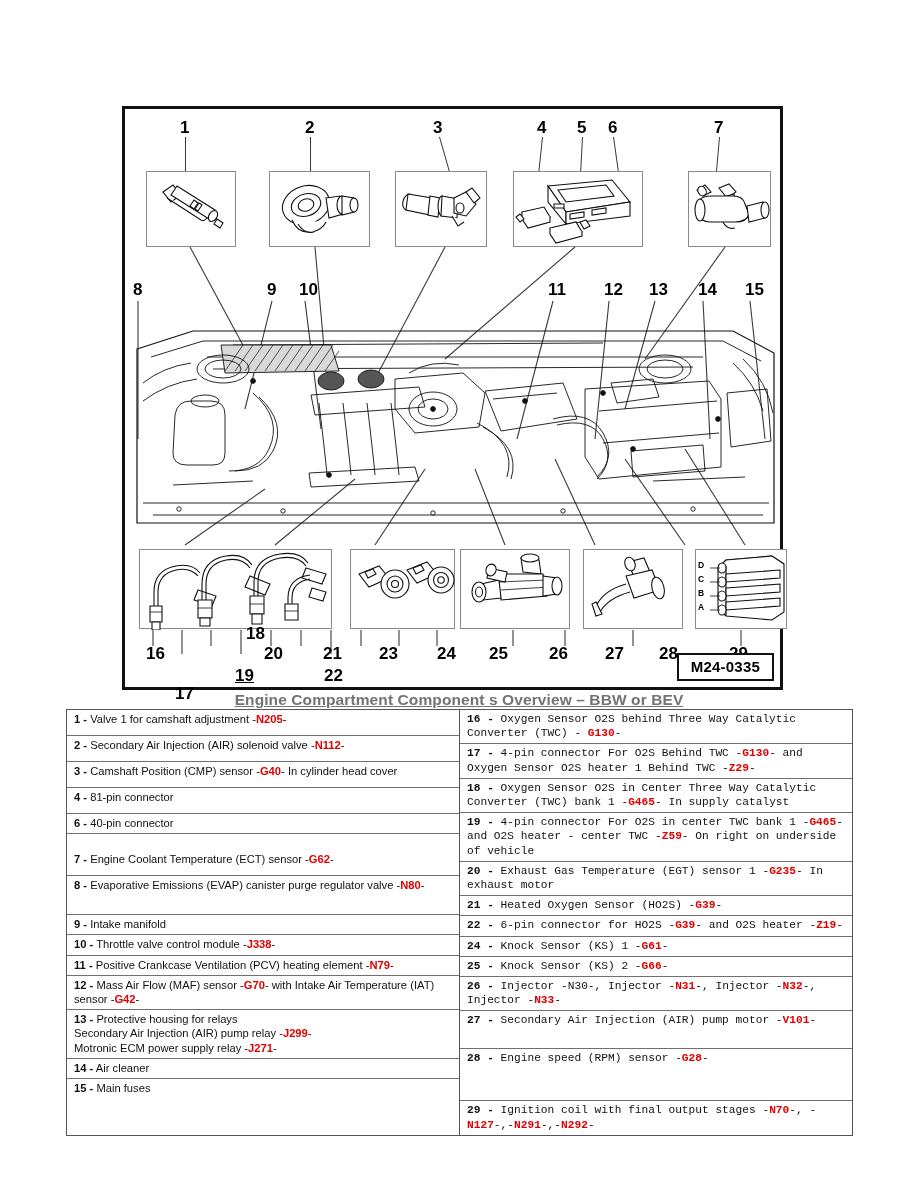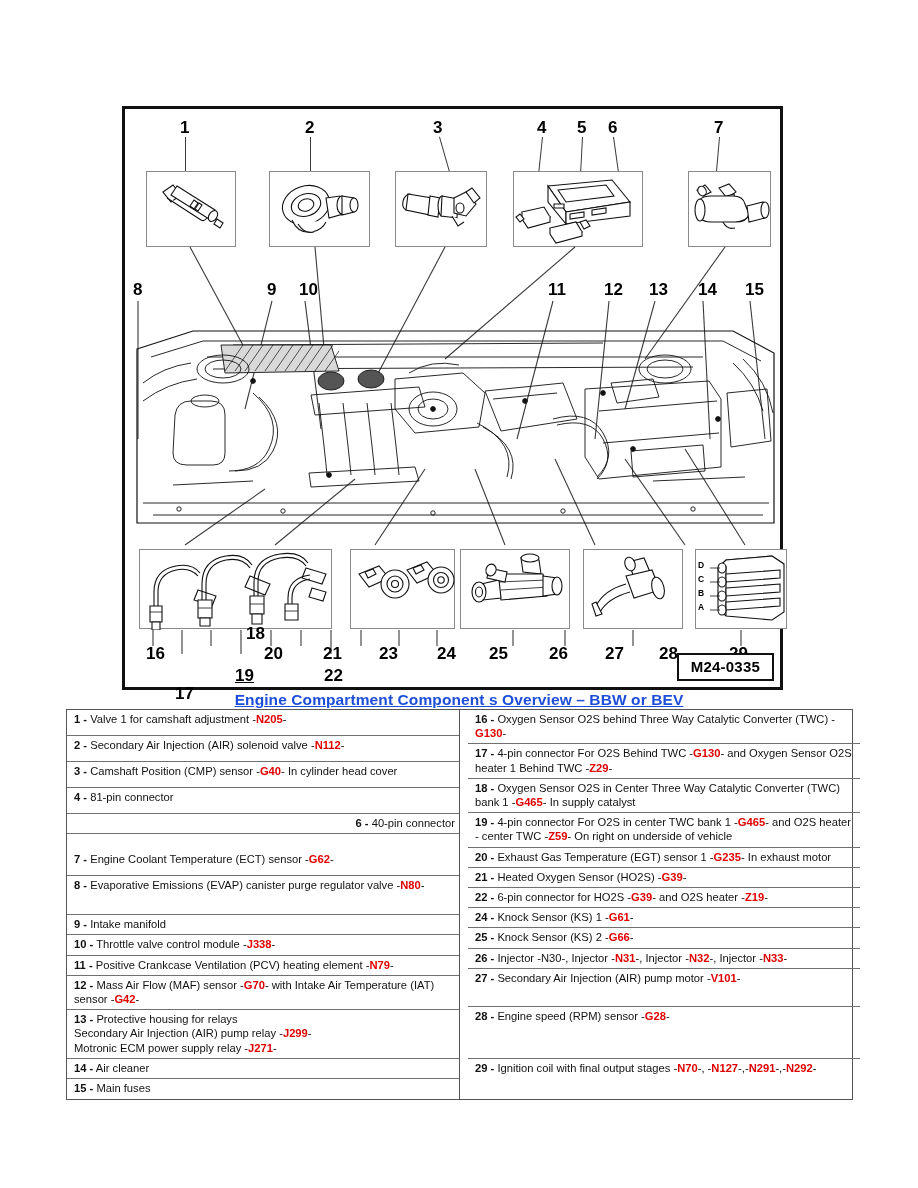--- a/index.html
+++ b/index.html
@@ -74,43 +74,42 @@
 
   
   #table-title {
     position: absolute;
     left: 0;
     top: 691px;
     width: 918px;
     text-align: center;
     font-size: 15.5px;
     font-weight: bold;
-    color: #1d4ed8;
+    color: #737373;
     text-decoration: underline;
     letter-spacing: 0.1px;
   }
 
   
   #component-table {
     position: absolute;
     left: 66px;
     top: 709px;
     width: 787px;
     border: 1.5px solid #555555;
     box-sizing: border-box;
     display: flex;
     background: #fff;
-    gap: 8px;
   }
   .tbl-col {
     box-sizing: border-box;
     flex: 0 0 auto;
   }
   #tbl-col-left  { width: 393px; border-right: 1.5px solid #555555; }
-  #tbl-col-right { width: 392px; }
+  #tbl-col-right { width: 392px; font-family: Liberation Mono, monospace; }
 
   .tbl-row {
     box-sizing: border-box;
     border-bottom: 1.2px solid #707070;
     padding: 2px 4px 3px 7px;
     font-size: 11.2px;
     line-height: 14.2px;
     color: #111;
   }
   .tbl-row:last-child { border-bottom: none; }
@@ -506,21 +505,21 @@
 </div>
 
 <div id="table-title">Engine Compartment Component s Overview – BBW or BEV</div>
 
 <div id="component-table">
   <div class="tbl-col" id="tbl-col-left">
       <div class="tbl-row" style="min-height: 26px;"><span class="idx">1 -</span><span class="plain">  Valve 1 for camshaft adjustment -</span><span class="code">N205</span><span class="plain">-</span></div>
       <div class="tbl-row" style="min-height: 26px;"><span class="idx">2 -</span><span class="plain">  Secondary Air Injection (AIR) solenoid valve -</span><span class="code">N112</span><span class="plain">-</span></div>
       <div class="tbl-row" style="min-height: 26px;"><span class="idx">3 -</span><span class="plain">  Camshaft Position (CMP) sensor -</span><span class="code">G40</span><span class="plain">-  In cylinder head cover</span></div>
       <div class="tbl-row" style="min-height: 26px;"><span class="idx">4 -</span><span class="plain">  81-pin connector</span></div>
-      <div class="tbl-row" style="min-height: 20px; text-align: right;"><span class="idx">6 -</span><span class="plain">  40-pin connector</span></div>
+      <div class="tbl-row" style="min-height: 20px;"><span class="idx">6 -</span><span class="plain">  40-pin connector</span></div>
       <div class="tbl-row" style="min-height: 26px; margin-top: 16px;"><span class="idx">7 -</span><span class="plain">  Engine Coolant Temperature (ECT) sensor -</span><span class="code">G62</span><span class="plain">-</span></div>
       <div class="tbl-row" style="min-height: 39px;"><span class="idx">8 -</span><span class="plain">  Evaporative Emissions (EVAP) canister purge regulator valve -</span><span class="code">N80</span><span class="plain">-</span></div>
       <div class="tbl-row" style="min-height: 20px;"><span class="idx">9 -</span><span class="plain">  Intake manifold</span></div>
       <div class="tbl-row" style="min-height: 20px;"><span class="idx">10 -</span><span class="plain">  Throttle valve control module -</span><span class="code">J338</span><span class="plain">-</span></div>
       <div class="tbl-row" style="min-height: 20px;"><span class="idx">11 -</span><span class="plain">  Positive Crankcase Ventilation (PCV) heating element -</span><span class="code">N79</span><span class="plain">-</span></div>
       <div class="tbl-row" style="min-height: 34px;"><span class="idx">12 -</span><span class="plain">  Mass Air Flow (MAF) sensor -</span><span class="code">G70</span><span class="plain">- with Intake Air Temperature (IAT) sensor -</span><span class="code">G42</span><span class="plain">-</span></div>
       <div class="tbl-row" style="min-height: 47px;"><span class="idx">13 -</span><span class="plain">  Protective housing for relays</span><br><span class="plain">Secondary Air Injection (AIR) pump relay -</span><span class="code">J299</span><span class="plain">-</span><br><span class="plain">Motronic ECM power supply relay -</span><span class="code">J271</span><span class="plain">-</span></div>
       <div class="tbl-row" style="min-height: 20px;"><span class="idx">14 -</span><span class="plain">  Air cleaner</span></div>
       <div class="tbl-row" style="min-height: 20px;"><span class="idx">15 -</span><span class="plain">  Main fuses</span></div>
     </div>

